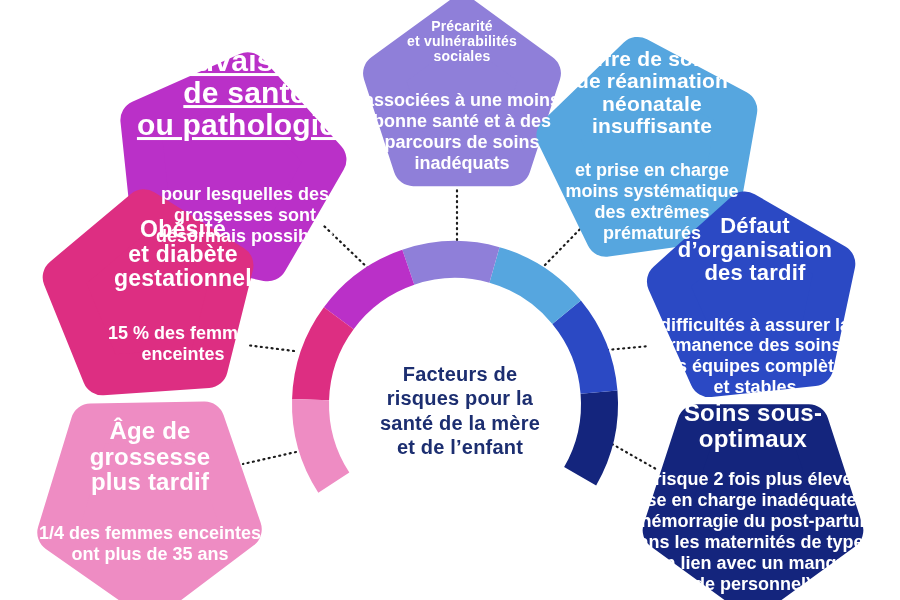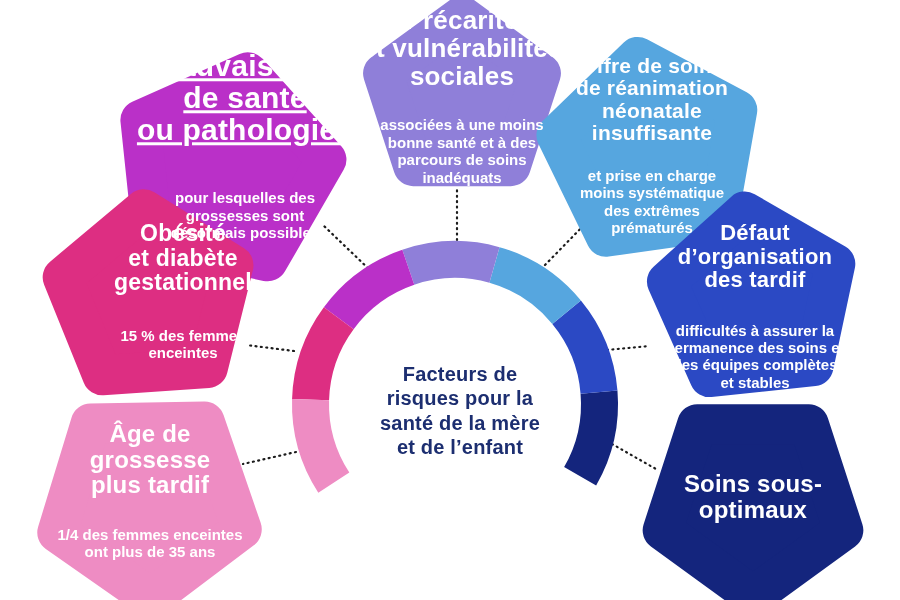--- a/index.html
+++ b/index.html
@@ -8,25 +8,25 @@
     background:#fff;
     font-family:"Liberation Sans","DejaVu Sans",sans-serif;
   }
   .stage svg { position:absolute; left:0; top:0; }
   .factor-text {
     position:absolute; transform:translate(-50%,-50%);
     width:max-content; text-align:center; color:#fff;
     white-space:pre-line; z-index:2; pointer-events:none;
   }
   .f-title { font-weight:700; line-height:1.07; letter-spacing:.2px; }
-  .f-sub   { font-weight:700; font-size:15px; line-height:1.16; }
+  .f-sub   { font-weight:700; font-size:18px; line-height:1.16; }
   
   .ft-mauvais  { left:245px; top:146px; }  .ft-mauvais  .f-title{ font-size:30px; margin-bottom:25px;text-decoration:underline; }
   .ft-precarite{ left:462px; top:96px;  } 
-  .ft-precarite .f-title{ font-size:26px; margin-bottom:8px; }
+  .ft-precarite .f-title{ font-size:14px; margin-bottom:8px; }
   .ft-offre    { left:652px; top:146px; }  .ft-offre    .f-title{ font-size:21px; margin-bottom:4px; }
   .ft-obesite  { left:147px; top:291px;margin-left:36px; }  .ft-obesite  .f-title{ font-size:23px; margin-bottom:14px; }
   .ft-defaut   { left:755px; top:306px; }  .ft-defaut   .f-title{ font-size:22px; margin-bottom:12px; }
   .ft-age      { left:150px; top:491px; }  .ft-age      .f-title{ font-size:24px; margin-bottom:10px; }
   .ft-soins    { left:753px; top:497px; }  .ft-soins    .f-title{ font-size:24px; margin-bottom:0; }
   .center-title {
     position:absolute; left:460px; top:411px; transform:translate(-50%,-50%);
     width:max-content; text-align:center; white-space:pre-line;
     font-weight:700; font-size:20px; line-height:1.22; letter-spacing:.2px;
     z-index:2; pointer-events:none;
@@ -133,19 +133,25 @@
     <div class="f-title">Âge de
 grossesse
 plus tardif</div>
     <div class="f-sub">1/4 des femmes enceintes
 ont plus de 35 ans</div>
   </div>
 
   <div class="factor-text ft-soins">
     <div class="f-title">Soins sous-
 optimaux</div>
+    <div class="f-sub">un risque 2 fois plus élevé de
+prise en charge inadéquate de
+l’hémorragie du post-partum
+dans les maternités de type 1
+(en lien avec un manque
+de personnel)</div>
   </div>
 
   <div class="center-title" style="color: rgb(28, 46, 112);">Facteurs de
 risques pour la
 santé de la mère
 et de l’enfant</div>
 </div>
 
 </body></html>

